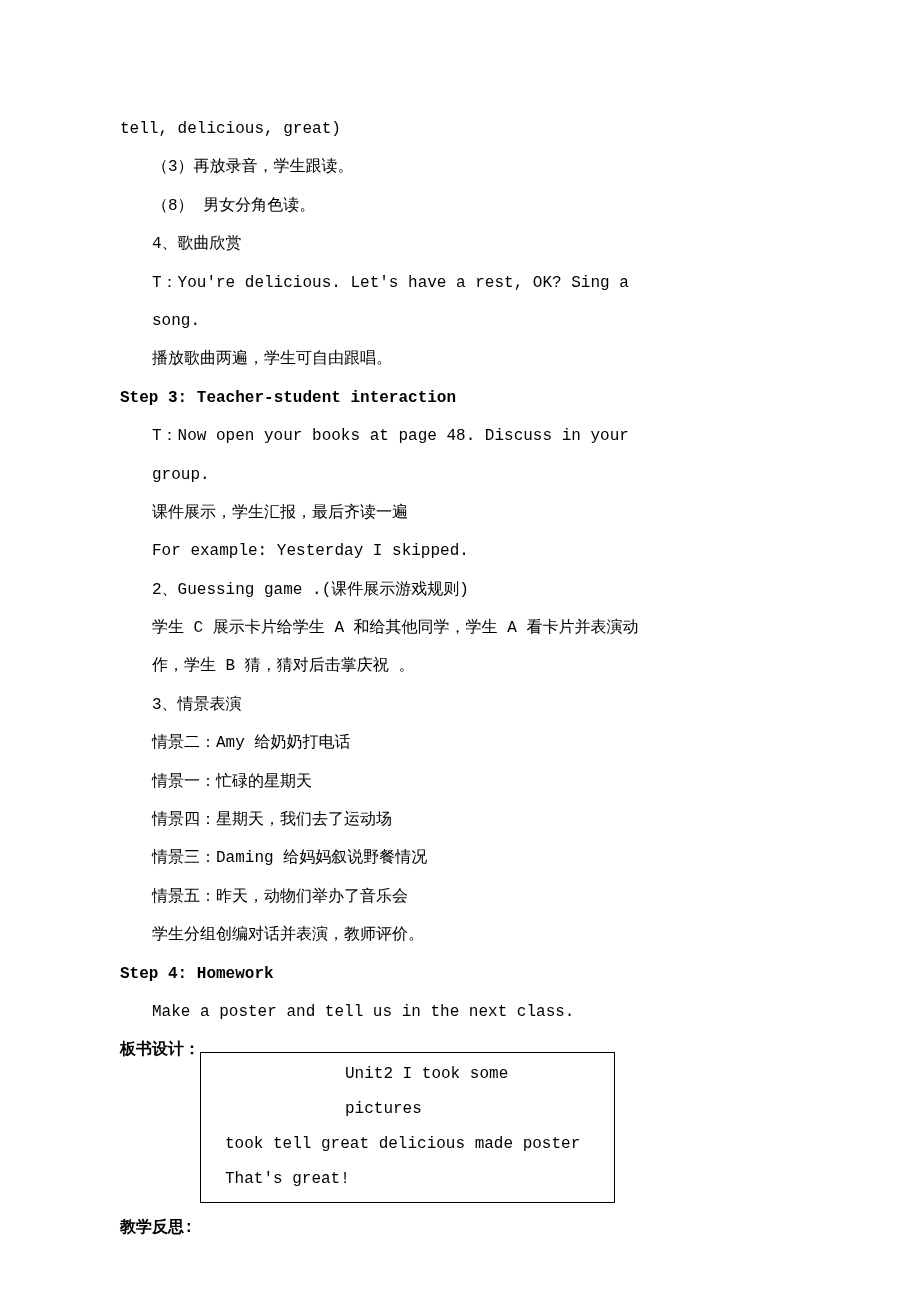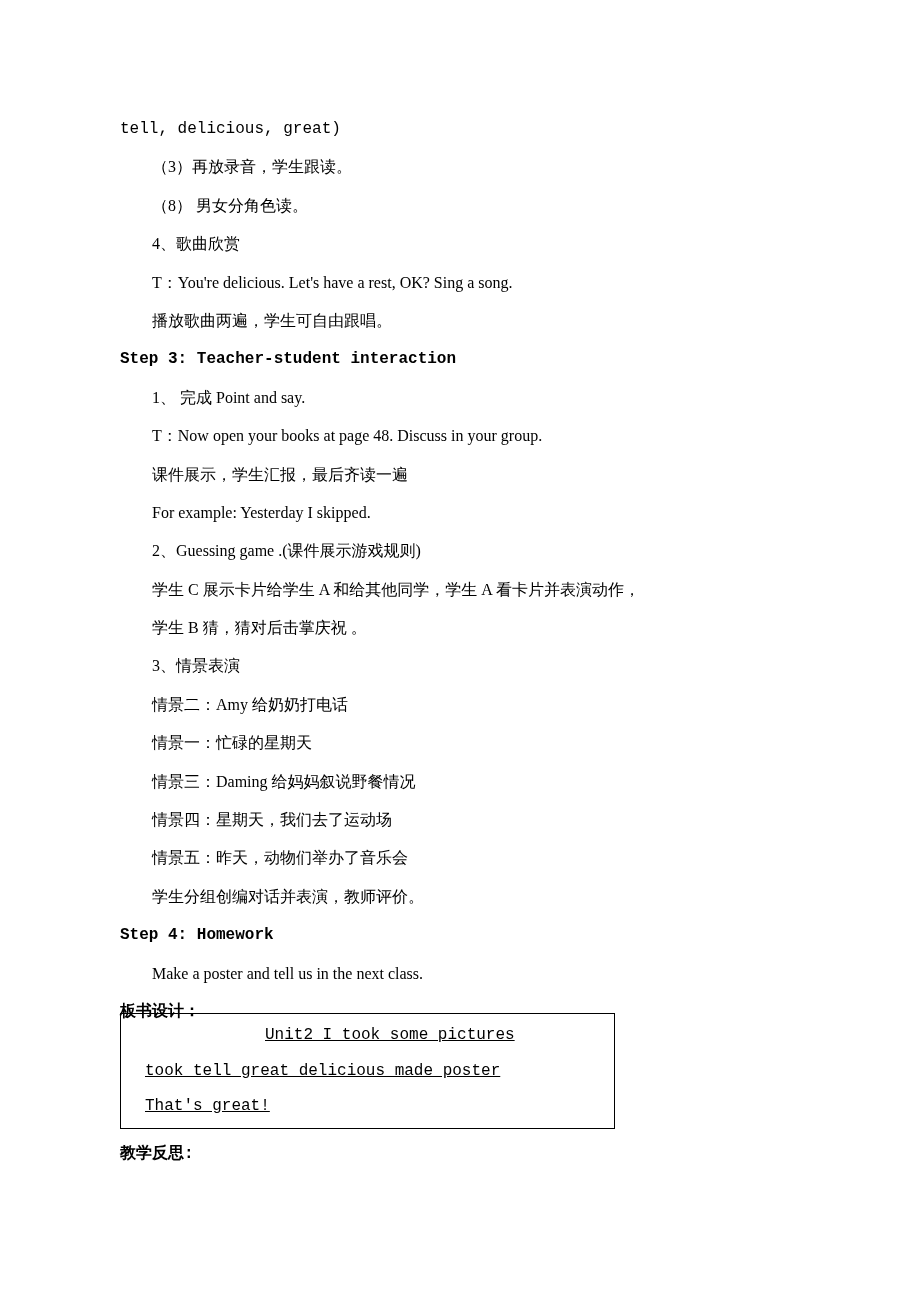--- a/index.html
+++ b/index.html
@@ -14,29 +14,29 @@
   .page {
     width: 775px;
     min-height: 1302px;
     padding: 110px 120px 80px 120px;
     box-sizing: border-box;
     border-radius: 19px;
   }
   .line {
     white-space: pre-wrap;
   }
-  .indent1 { padding-left: 2em; font-family: Liberation Serif, serif; }
+  .indent1 { padding-left: 2em; }
   .bold { font-weight: bold; }
   .board-box {
     border: 1px solid #000;
+    margin-left: 80px;
     margin-right: 40px;
     padding: 4px 28px 4px 24px;
     line-height: 2.2;
     font-family: "SimSun", "宋体", "Courier New", monospace;
-    text-decoration: underline;
   }
   .board-title {
     text-align: left;
     padding-left: 120px;
   }
   .board-label-row {
     position: relative;
   }
   .board-label {
     font-weight: bold;
@@ -49,31 +49,30 @@
 
   <div class="line">tell, delicious, great)</div>
   <div class="line indent1">（3）再放录音，学生跟读。</div>
   <div class="line indent1">（8） 男女分角色读。</div>
   <div class="line indent1">4、歌曲欣赏</div>
   <div class="line indent1">T：You're delicious. Let's have a rest, OK? Sing a song.</div>
   <div class="line indent1">播放歌曲两遍，学生可自由跟唱。</div>
 
   <div class="line bold">Step 3: Teacher-student interaction</div>
 
-  <div class="line indent1">1、 完成 Point and say.</div>
   <div class="line indent1">T：Now open your books at page 48. Discuss in your group.</div>
   <div class="line indent1">课件展示，学生汇报，最后齐读一遍</div>
   <div class="line indent1">For example: Yesterday I skipped.</div>
   <div class="line indent1">2、Guessing game .(课件展示游戏规则)</div>
   <div class="line indent1" style="padding-left:2em; text-indent:0;">学生 C 展示卡片给学生 A 和给其他同学，学生 A 看卡片并表演动作，学生 B 猜，猜对后击掌庆祝 。</div>
   <div class="line indent1">3、情景表演</div>
   <div class="line indent1">情景二：Amy 给奶奶打电话</div>
   <div class="line indent1">情景一：忙碌的星期天</div>
+  <div class="line indent1">情景四：星期天，我们去了运动场</div>
   <div class="line indent1">情景三：Daming 给妈妈叙说野餐情况</div>
-  <div class="line indent1">情景四：星期天，我们去了运动场</div>
   <div class="line indent1">情景五：昨天，动物们举办了音乐会</div>
   <div class="line indent1">学生分组创编对话并表演，教师评价。</div>
 
   <div class="line bold">Step 4: Homework</div>
 
   <div class="line indent1">Make a poster and tell us in the next class.</div>
 
   <div class="board-label-row">
     <span class="board-label">板书设计：</span>
   </div>

